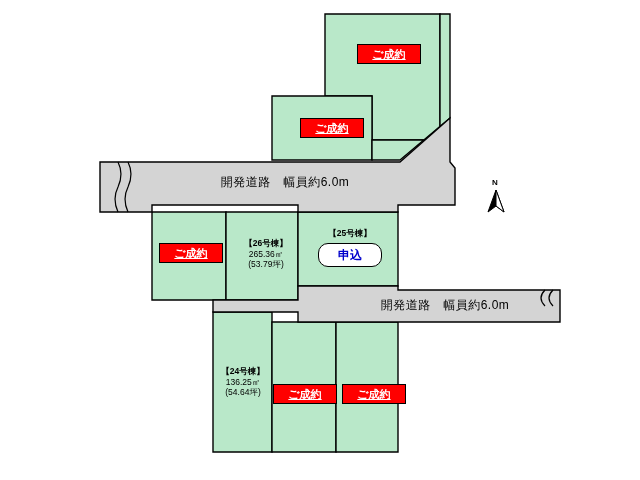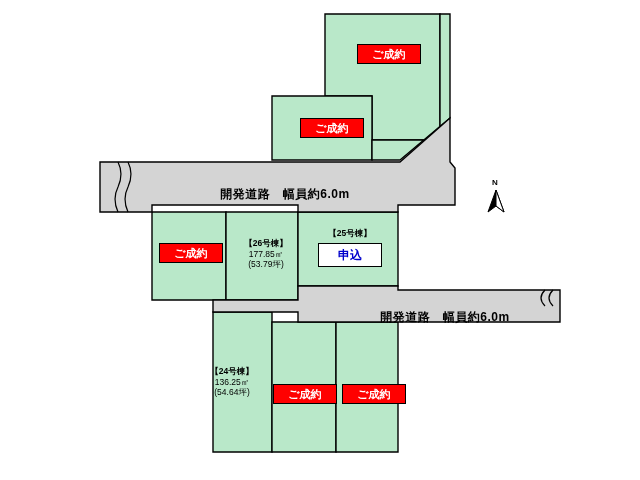--- a/index.html
+++ b/index.html
@@ -23,23 +23,22 @@
   }
   .label-abs {
     position: absolute;
     text-align: center;
     line-height: 1.25;
     color: #000;
     white-space: nowrap;
   }
   .road-label {
     font-size: 12px;
-    font-weight: bold;
+    font-weight: normal;
     letter-spacing: 0.5px;
-    margin-top: 12px;
   }
   .lot-label {
     font-size: 8.5px;
     text-align: center;
   }
   .lot-label .lot-no {
     font-weight: bold;
     font-size: 8.5px;
   }
   .badge {
@@ -47,20 +46,21 @@
     border: 1px solid #000;
     font-size: 11px;
     font-weight: bold;
     text-align: center;
     line-height: 18px;
     height: 18px;
   }
   .badge-sold {
     background: #ff0000;
     color: #ffffff;
+    text-decoration: underline;
   }
   .badge-apply {
     background: #ffffff;
     color: #0000cc;
     font-size: 12px;
   }
   .compass-letter {
     position: absolute;
     font-size: 8px;
     font-weight: bold;
@@ -111,32 +111,32 @@
   </g>
 </svg>
 
 <div class="compass-letter" style="left:492px; top:178px;">N</div>
 
 <div class="label-abs road-label" style="left:195px; top:175px; width:180px;">開発道路　幅員約6.0m</div>
 <div class="label-abs road-label" style="left:355px; top:298px; width:180px;">開発道路　幅員約6.0m</div>
 
 <div class="label-abs lot-label" style="left:227px; top:238px; width:78px;">
   <div class="lot-no">【26号棟】</div>
-  <div>177.85㎡</div>
+  <div>265.36㎡</div>
   <div>(53.79坪)</div>
 </div>
 
-<div class="label-abs lot-label" style="left:196px; top:366px; width:72px;">
+<div class="label-abs lot-label" style="left:207px; top:366px; width:72px;">
   <div class="lot-no">【24号棟】</div>
   <div>136.25㎡</div>
   <div>(54.64坪)</div>
 </div>
 
 <div class="label-abs lot-label" style="left:315px; top:228px; width:70px;">
   <div class="lot-no">【25号棟】</div>
 </div>
 
 <div class="badge badge-sold" style="left:357px; top:44px; width:62px;">ご成約</div>
 <div class="badge badge-sold" style="left:300px; top:118px; width:62px;">ご成約</div>
 <div class="badge badge-sold" style="left:159px; top:243px; width:62px;">ご成約</div>
 <div class="badge badge-sold" style="left:273px; top:384px; width:62px;">ご成約</div>
 <div class="badge badge-sold" style="left:342px; top:384px; width:62px;">ご成約</div>
-<div class="badge badge-apply" style="left:318px; top:243px; width:62px; height:22px; line-height:22px;">申込</div>
+<div class="badge badge-apply" style="left:318px; top:243px; width:62px; height:22px; line-height:22px;border-radius:10px;">申込</div>
 
 </body></html>

